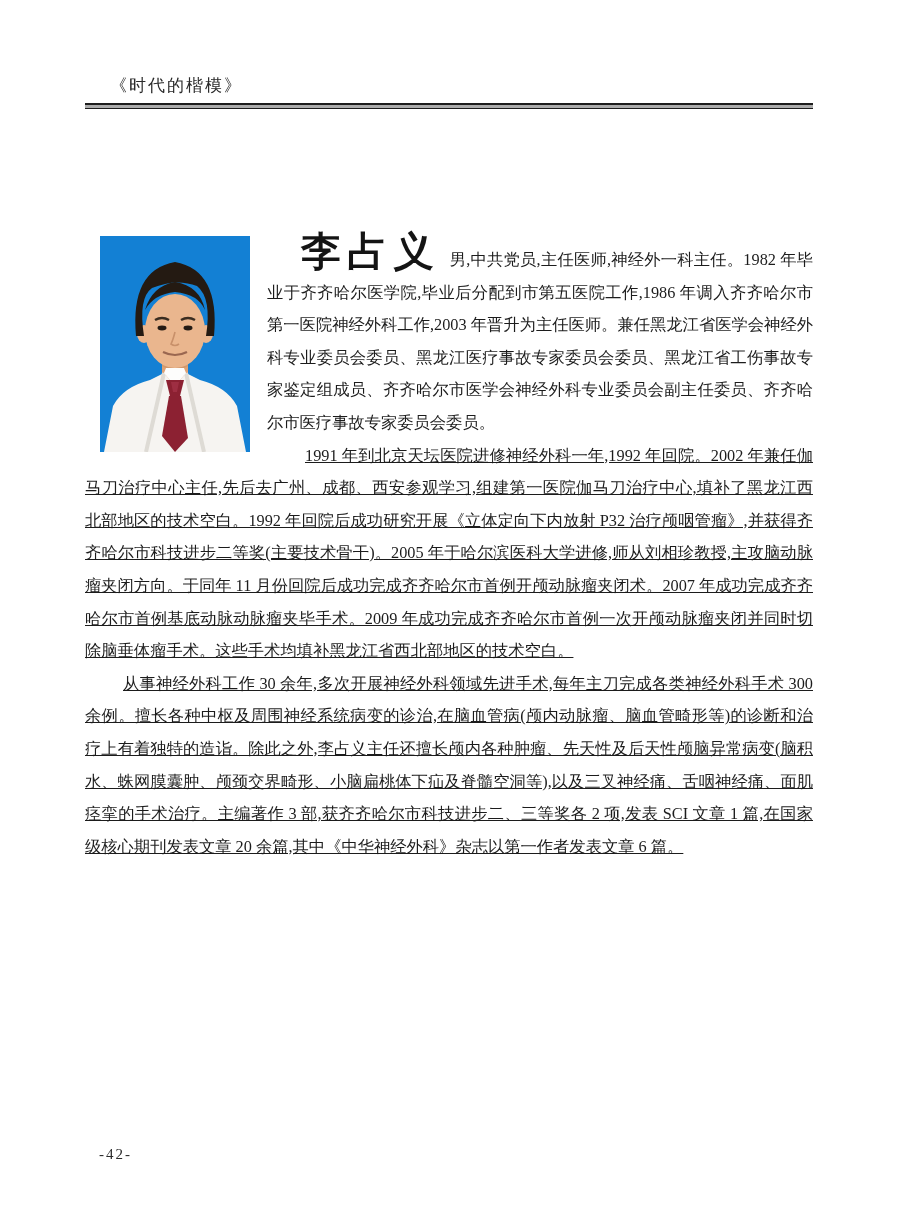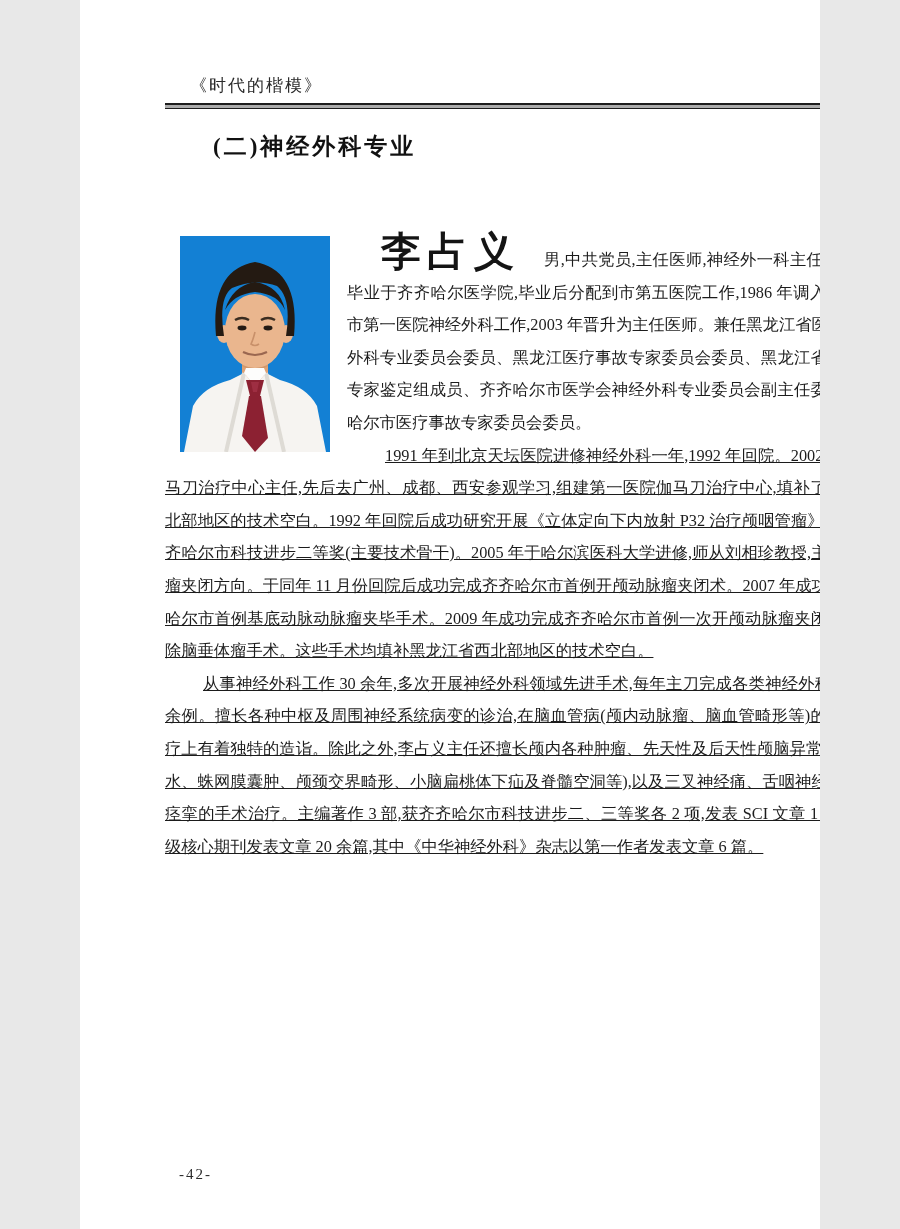--- a/index.html
+++ b/index.html
@@ -1,18 +1,18 @@
 <!DOCTYPE html>
 <html><head>
 <meta charset="utf-8">
 <style>
   html, body { margin: 0; padding: 0; background: #e8e8e8; }
   .page {
     position: relative;
-    width: 740px;
+    width: 900px;
     height: 1229px;
     margin: 0 auto;
     background: #ffffff;
     font-family: "Liberation Serif", "DejaVu Serif", serif;
     color: #1c1c1c;
     overflow: hidden;
   }
   .running-header {
     position: absolute;
     left: 110px;
@@ -59,43 +59,41 @@
   }
   .photo-float svg { display: block; width: 150px; height: 216px; }
   .content p { margin: 0; padding: 0; }
   .p-first { text-indent: 34px; }
   .p-indent { text-indent: 38px; text-decoration: underline; }
   .doctor-name {
     font-size: 40px;
     font-weight: 700;
     letter-spacing: 6px;
     line-height: 32.6px;
-    margin-right: 24px;
+    margin-right: 10px;
     color: #141414;
     white-space: nowrap;
   }
   .page-number {
     position: absolute;
     left: 99px;
     top: 1146px;
     font-size: 15px;
     letter-spacing: 2px;
     color: #2a2a2a;
-    margin-top: 20px;
   }
 </style>
 </head>
 <body>
 
 <div class="page">
 
   <div class="running-header">《时代的楷模》</div>
   <div class="header-rule"></div>
 
-  <h2 class="section-heading">(二)神经外科专业</h2>
 
   <div class="content">
 
     <div class="photo-float">
       <svg viewBox="0 0 150 216" xmlns="http://www.w3.org/2000/svg">
         <rect x="0" y="0" width="150" height="216" fill="#1380d4"></rect>
 
         <ellipse cx="44" cy="98" rx="7" ry="9" fill="#eab68e"></ellipse>
         <ellipse cx="106" cy="98" rx="7" ry="9" fill="#eab68e"></ellipse>
 

